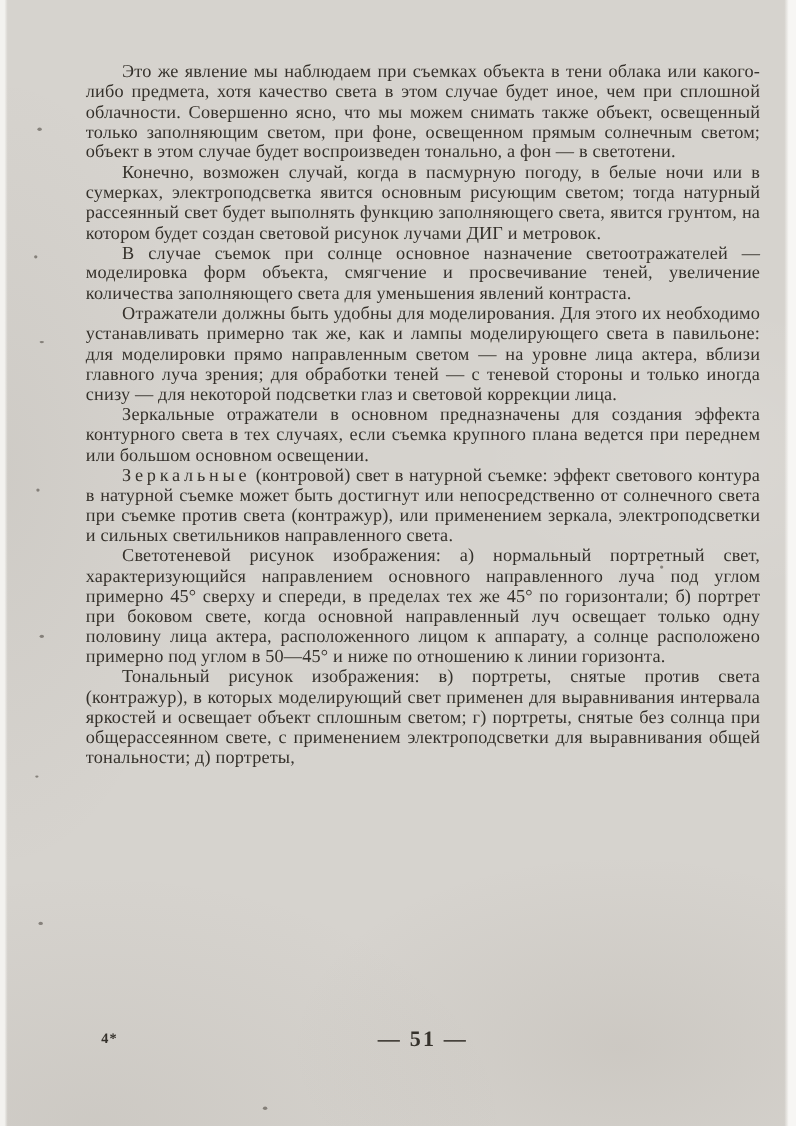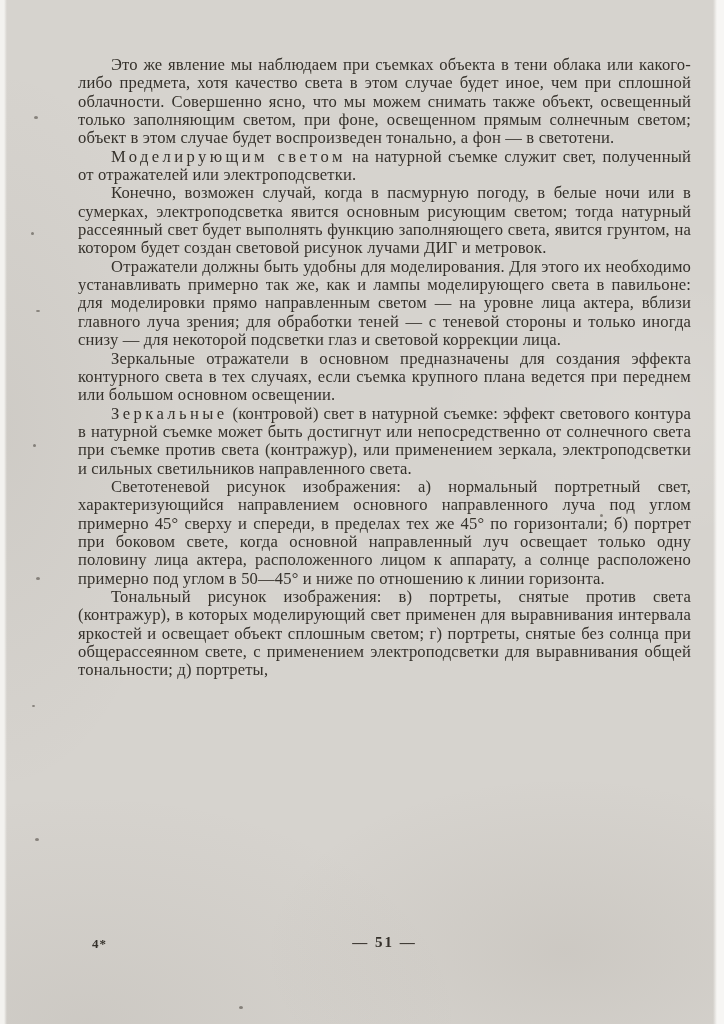--- a/index.html
+++ b/index.html
@@ -38,39 +38,39 @@
     height:20px;
     color:var(--ink,#35312b);
   }
   .sig-mark{
     position:absolute;left:14px;top:2px;
     font-size:13px;font-weight:bold;letter-spacing:1px;
   }
   .page-number{
     position:absolute;left:0;right:0;top:0;
     text-align:center;
-    font-size:15px;font-weight:bold;
+    font-size:20px;font-weight:bold;
     letter-spacing:2px;
   }
   .speck{
     position:absolute;
     background:rgba(70,64,56,0.55);
     border-radius:50%;
   }
 </style>
 </head>
 <body>
 
 <div class="page" style="--ink: #35312b; background-color: rgb(214, 211, 206);">
 
   <div class="text-block">
 
   <p class="para"><span>Это же явление мы наблюдаем при съемках объекта в тени облака или какого-либо предмета, хотя качество света в этом случае будет иное, чем при сплошной облачности. Совершенно ясно, что мы можем снимать также объект, освещенный только заполняющим светом, при фоне, освещенном прямым солнечным светом; объект в этом случае будет воспроизведен тонально, а фон — в светотени.</span></p>
-      <p class="para"><span class="spaced">Моделирующим светом</span><span> на натурной съемке служит свет, полученный от отражателей или электроподсветки.</span></p>
       <p class="para"><span>Конечно, возможен случай, когда в пасмурную погоду, в белые ночи или в сумерках, электроподсветка явится основным рисующим светом; тогда натурный рассеянный свет будет выполнять функцию заполняющего света, явится грунтом, на котором будет создан световой рисунок лучами ДИГ и метровок.</span></p>
+      <p class="para"><span>В случае съемок при солнце основное назначение светоотражателей — моделировка форм объекта, смягчение и просвечивание теней, увеличение количества заполняющего света для уменьшения явлений контраста.</span></p>
       <p class="para"><span>Отражатели должны быть удобны для моделирования. Для этого их необходимо устанавливать примерно так же, как и лампы моделирующего света в павильоне: для моделировки прямо направленным светом — на уровне лица актера, вблизи главного луча зрения; для обработки теней — с теневой стороны и только иногда снизу — для некоторой подсветки глаз и световой коррекции лица.</span></p>
       <p class="para"><span>Зеркальные отражатели в основном предназначены для создания эффекта контурного света в тех случаях, если съемка крупного плана ведется при переднем или большом основном освещении.</span></p>
       <p class="para"><span class="spaced">Зеркальные</span><span> (контровой) свет в натурной съемке: эффект светового контура в натурной съемке может быть достигнут или непосредственно от солнечного света при съемке против света (контражур), или применением зеркала, электроподсветки и сильных светильников направленного света.</span></p>
       <p class="para"><span>Светотеневой рисунок изображения: а) нормальный портретный свет, характеризующийся направлением основного направленного луча под углом примерно 45° сверху и спереди, в пределах тех же 45° по горизонтали; б) портрет при боковом свете, когда основной направленный луч освещает только одну половину лица актера, расположенного лицом к аппарату, а солнце расположено примерно под углом в 50—45° и ниже по отношению к линии горизонта.</span></p>
       <p class="para"><span>Тональный рисунок изображения: в) портреты, снятые против света (контражур), в которых моделирующий свет применен для выравнивания интервала яркостей и освещает объект сплошным светом; г) портреты, снятые без солнца при общерассеянном свете, с применением электроподсветки для выравнивания общей тональности; д) портреты,</span></p>
     </div>
 
   <div class="footer">
     <span class="sig-mark">4*</span>
     <span class="page-number">— 51 —</span>

